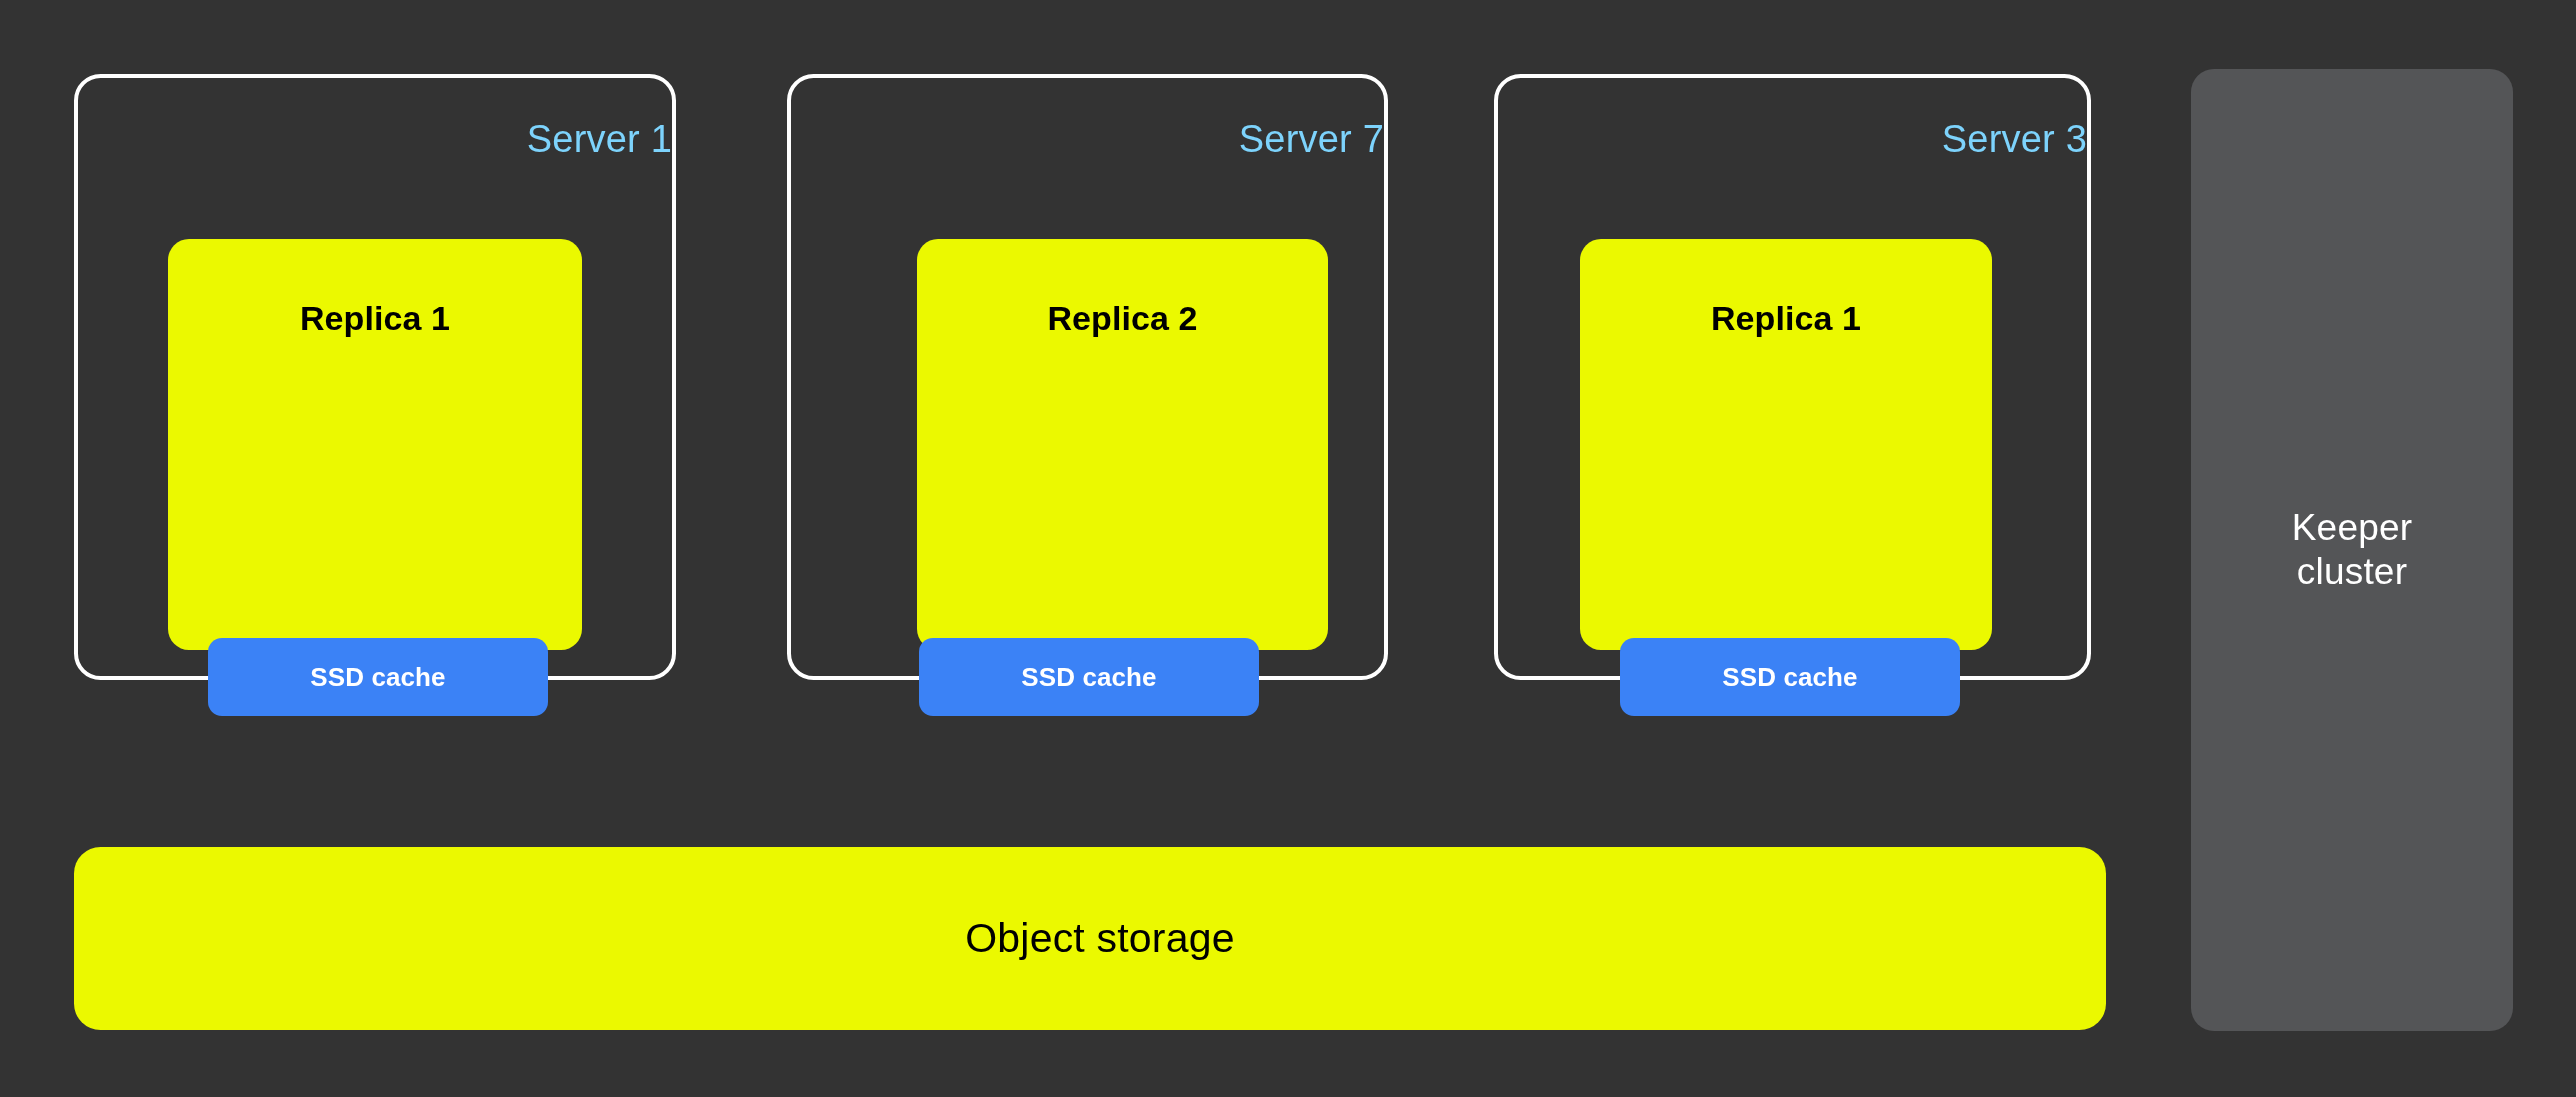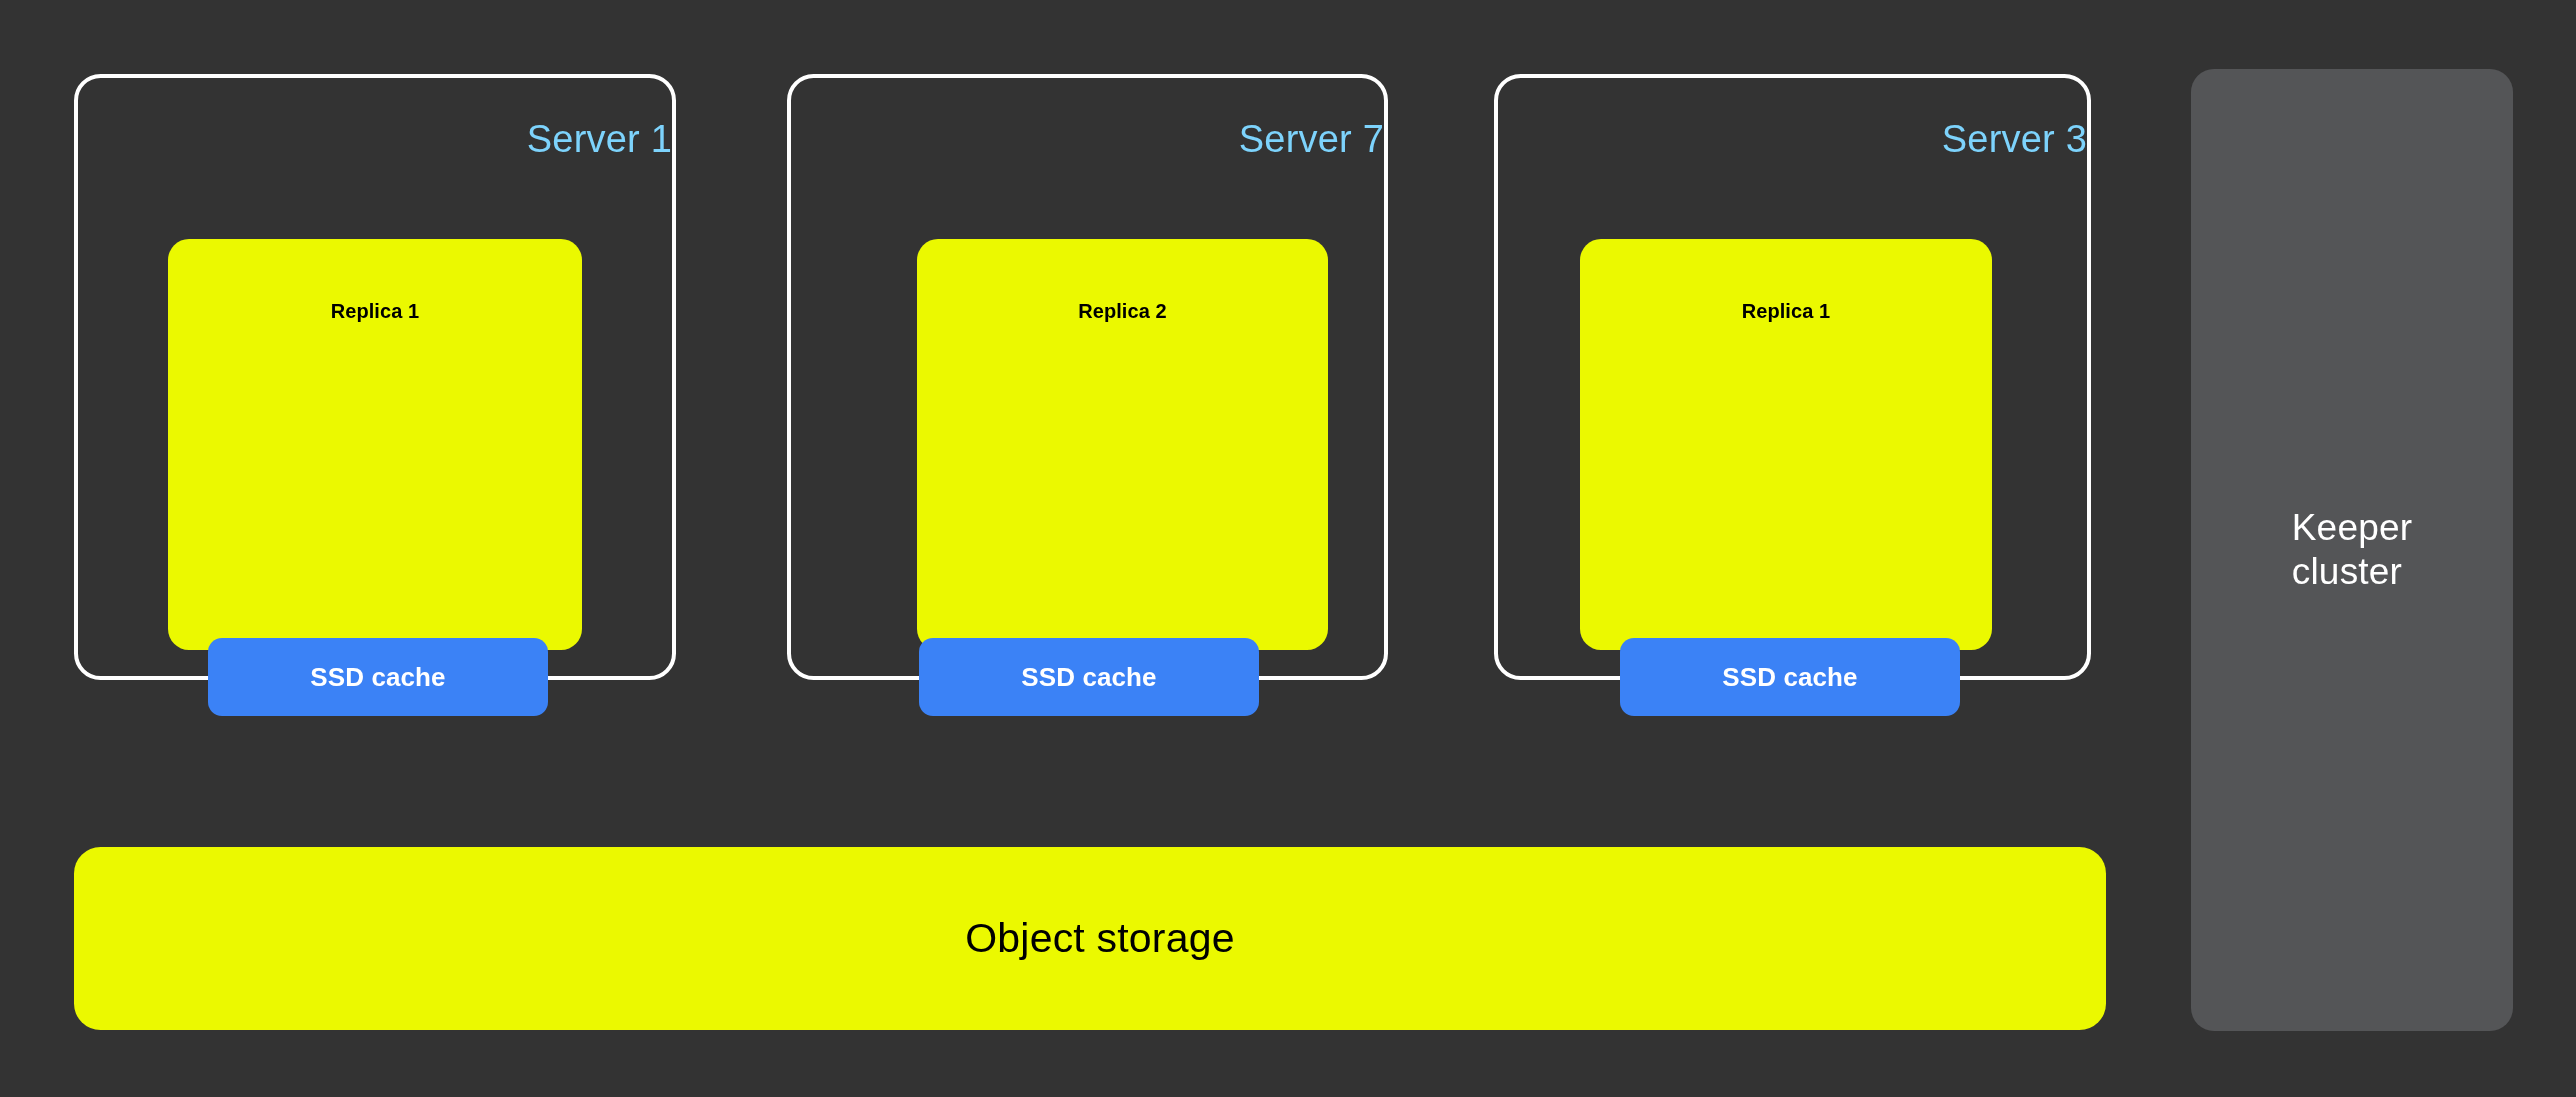--- a/index.html
+++ b/index.html
@@ -48,21 +48,21 @@
     background: #EBF900;
     border-radius: 21px;
   }
   .replica-label {
     position: absolute;
     top: 62px;
     left: 0;
     width: 100%;
     text-align: center;
     color: #000000;
-    font-size: 20px;
+    font-size: 34px;
     font-weight: 700;
     letter-spacing: 0.1px;
     line-height: 1;
   }
 
   
   .ssd-cache {
     position: absolute;
     top: 638px;
     height: 78px;           
@@ -113,20 +113,21 @@
     border-radius: 23px;
     display: flex;
     align-items: center;
     justify-content: center;
   }
   #keeper-cluster .keeper-label {
     color: #ffffff;
     font-size: 37px;
     font-weight: 400;
     line-height: 1.18;
+    text-align: center;
     white-space: pre-line;
     letter-spacing: 0.2px;
   }
 </style>
 </head>
 <body>
 
 <div id="canvas">
 
   <div id="servers-layer">

